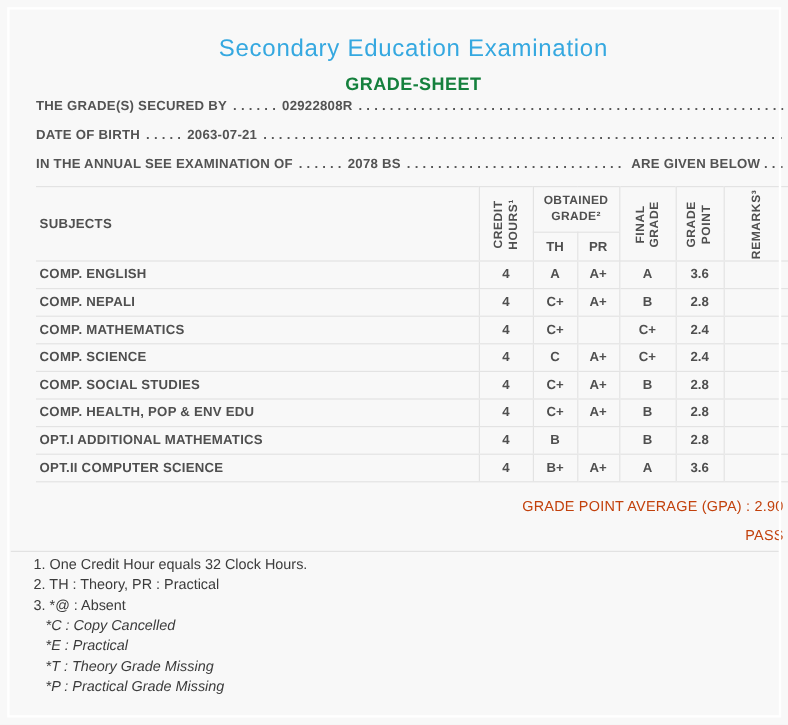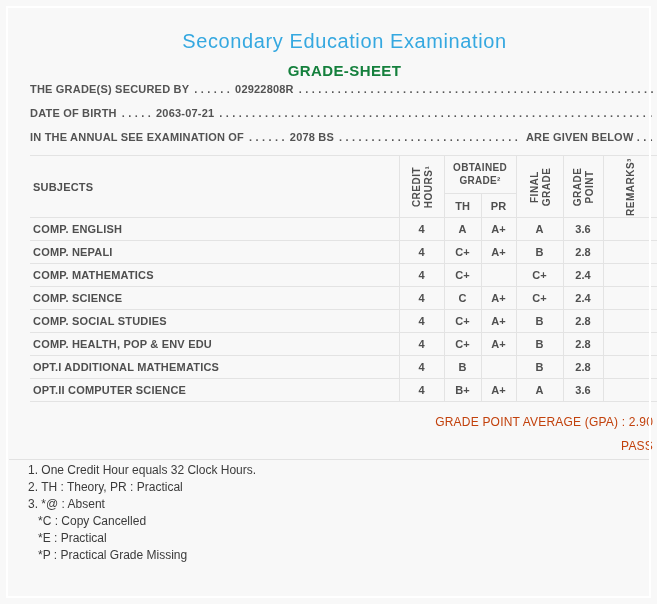--- a/index.html
+++ b/index.html
@@ -75,21 +75,21 @@
   .sep {
     position:absolute; top:459px; left:9px; width:640px;
     border-top:1px solid #e2e2e2; z-index:1;
   }
 
   .footnotes {
     position:absolute; top:462px; left:-2px; width:629px;
     font-size:12px; font-weight:400; color:#3b3b3b;
   }
   .footnotes div { line-height:17px; }
-  .footnotes .sub { margin-left:10px; }
+  .footnotes .sub { margin-left:10px;font-style:italic; }
 </style>
 </head>
 <body>
 
 <div class="doc">
   <div class="frame"></div>
 
   <div class="content">
 
     <div class="title">Secondary Education Examination</div>
@@ -245,18 +245,19 @@
       <span>2.90</span>
     </div>
     <div class="pass-line">PASS</div>
 
     <div class="footnotes">
       <div>1. One Credit Hour equals 32 Clock Hours.</div>
       <div>2. TH : Theory, PR : Practical</div>
       <div>3. *@ : Absent</div>
       <div class="sub">*C : Copy Cancelled</div>
       <div class="sub">*E : Practical</div>
+      <div class="sub">*T : Theory Grade Missing</div>
       <div class="sub">*P : Practical Grade Missing</div>
     </div>
   </div>
 
   <div class="sep"></div>
 </div>
 
 </body></html>

